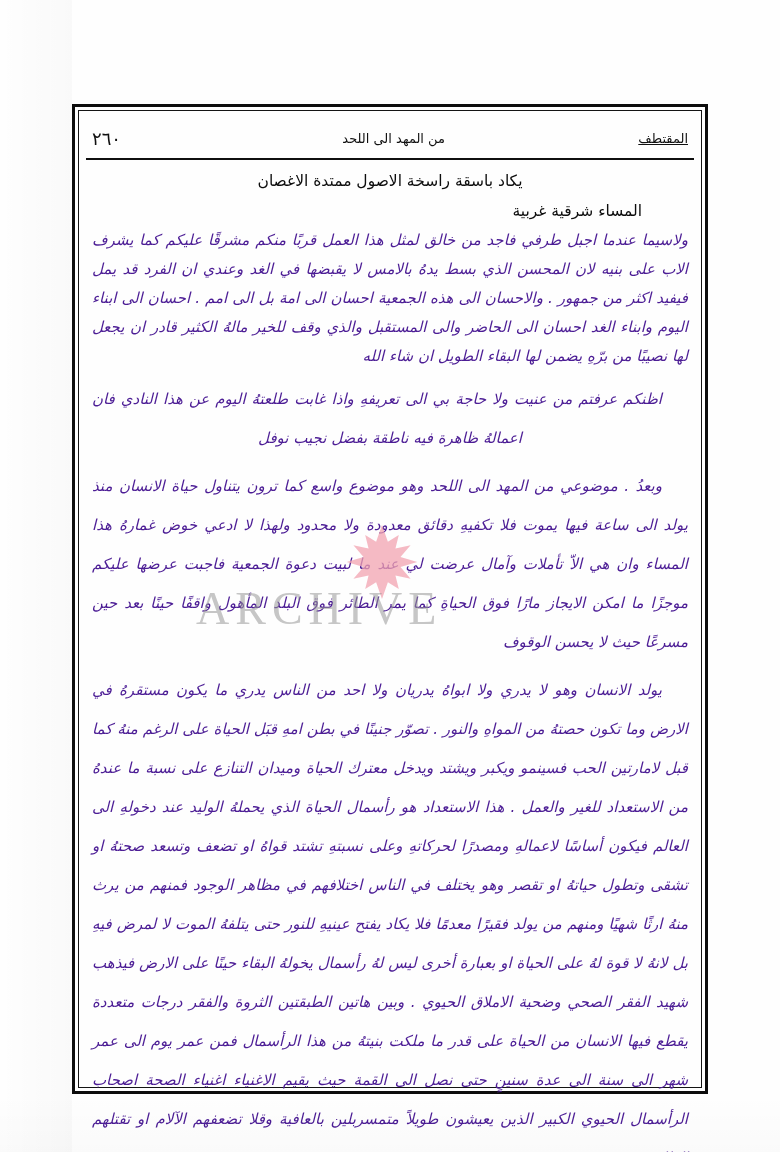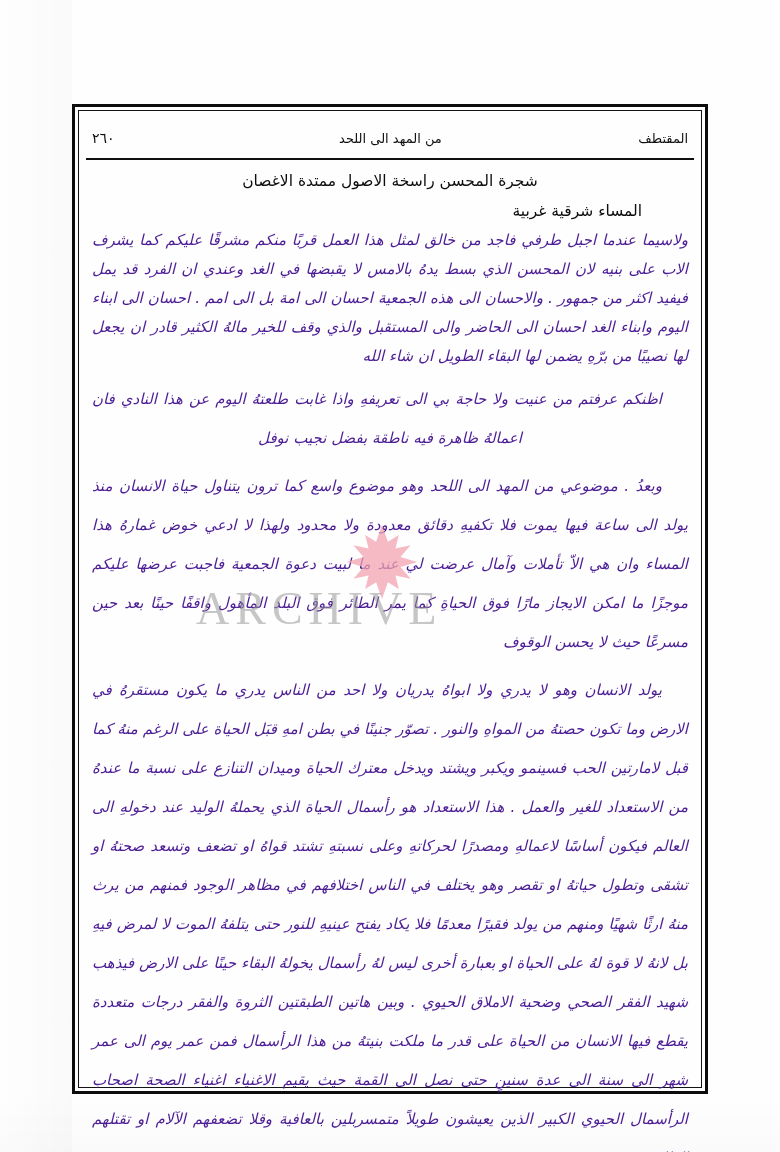--- a/index.html
+++ b/index.html
@@ -52,27 +52,28 @@
     height: 32px;
     display: flex;
     align-items: center;
     justify-content: space-between;
     color: #101010;
     font-size: 13px;
   }
   #running-head .side {
     font-size: 13px;
     letter-spacing: 0px;
+    text-decoration: underline;
   }
   #running-head .center {
     font-size: 13px;
     margin-left: 28px;
   }
   #running-head .folio {
-    font-size: 14px;
+    font-size: 18px;
     letter-spacing: 1px;
   }
 
   #header-rule {
     position: absolute;
     left: 86px;
     top: 158px;
     width: 608px;
     height: 0;
     border-top: 2px solid #0f0f0f;
@@ -178,21 +179,21 @@
   <div id="running-head">
     <span class="side">المقتطف</span>
     <span class="center">من المهد الى اللحد</span>
     <span class="folio">٢٦٠</span>
   </div>
 
   <div id="header-rule"></div>
 
   <div id="verse-block">
     <div class="verse-line center-one">
-      <span class="hemistich">شجرة المحسن راسخة الاصول ممتدة الاغصان</span>
+      <span class="hemistich">يكاد باسقة راسخة الاصول ممتدة الاغصان</span>
     </div>
     <div class="verse-line two-col">
       <span class="hemistich">المساء شرقية غربية</span>
     </div>
   </div>
 
   <div id="body-text">
     <p class="para tight">ولاسيما عندما اجبل طرفي فاجد من خالق لمثل هذا العمل قربًا منكم مشرقًا عليكم كما يشرف الاب على بنيه لان المحسن الذي بسط يدهُ بالامس لا يقبضها في الغد وعندي ان الفرد قد يمل فيفيد اكثر من جمهور . والاحسان الى هذه الجمعية احسان الى امة بل الى امم . احسان الى ابناء اليوم وابناء الغد احسان الى الحاضر والى المستقبل والذي وقف للخير مالهُ الكثير قادر ان يجعل لها نصيبًا من برّهِ يضمن لها البقاء الطويل ان شاء الله</p>
     <p class="para indent gap-before lastline-center">اظنكم عرفتم من عنيت ولا حاجة بي الى تعريفهِ واذا غابت طلعتهُ اليوم عن هذا النادي فان اعمالهُ ظاهرة فيه ناطقة بفضل نجيب نوفل</p>
     <p class="para indent gap-before">وبعدُ . موضوعي من المهد الى اللحد وهو موضوع واسع كما ترون يتناول حياة الانسان منذ يولد الى ساعة فيها يموت فلا تكفيهِ دقائق معدودة ولا محدود ولهذا لا ادعي خوض غمارهُ هذا المساء وان هي الاّ تأملات وآمال عرضت لي عند ما لبيت دعوة الجمعية فاجبت عرضها عليكم موجزًا ما امكن الايجاز مارًا فوق الحياةِ كما يمر الطائر فوق البلد المأهول واقفًا حينًا بعد حين مسرعًا حيث لا يحسن الوقوف</p>

